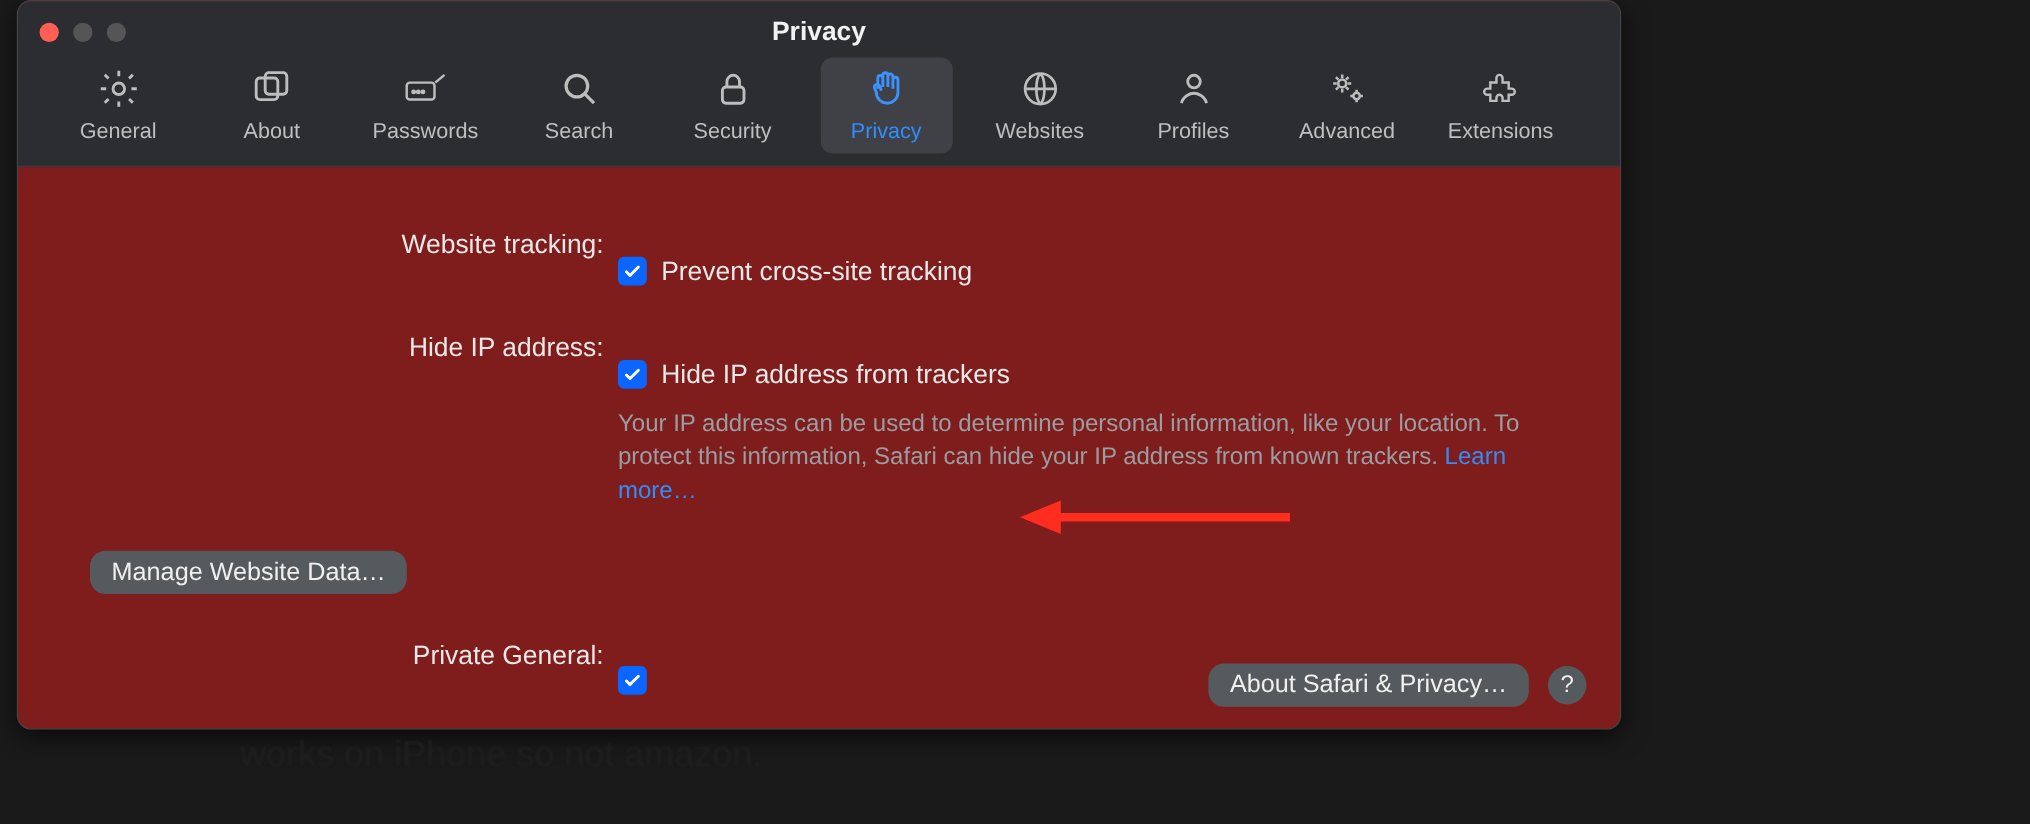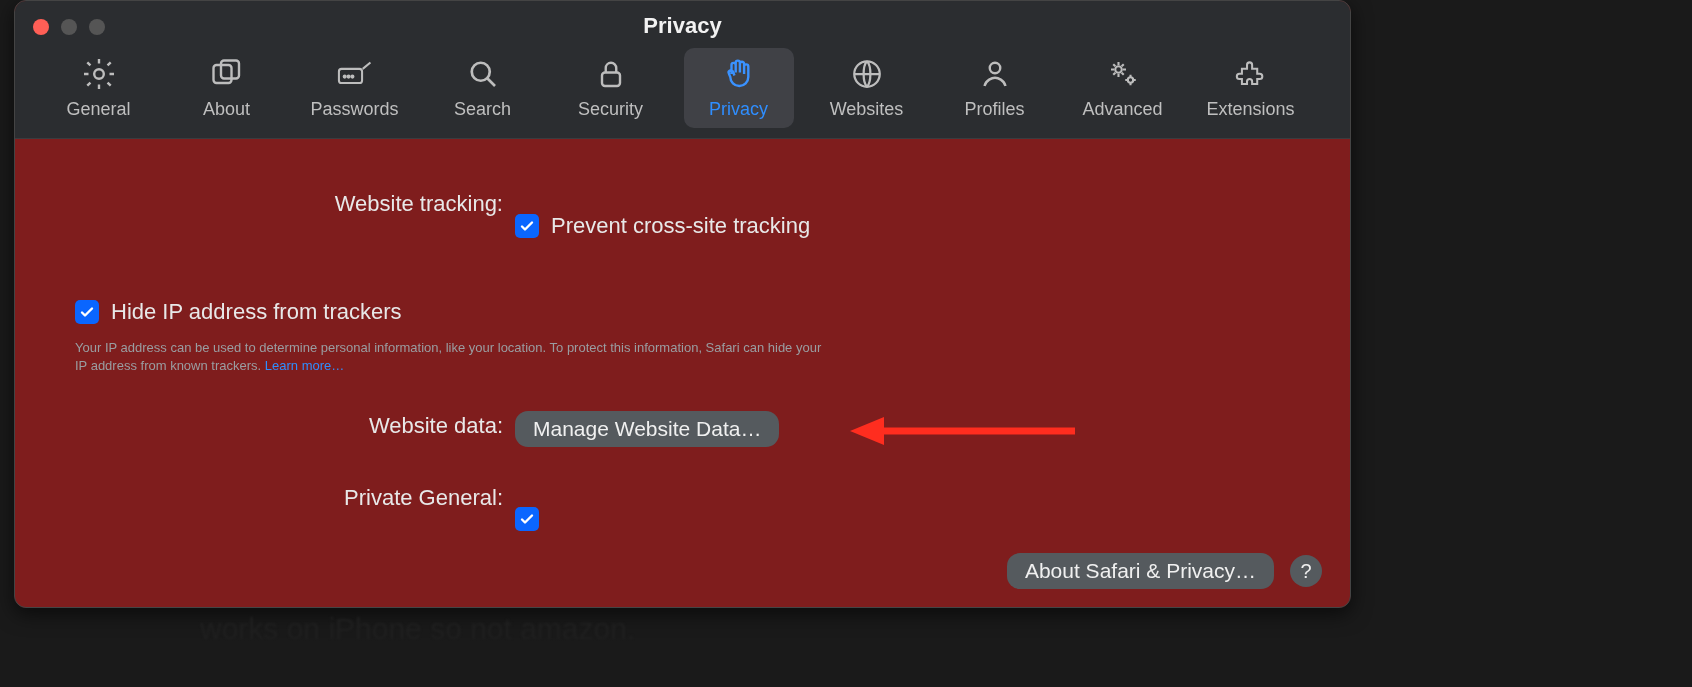--- a/index.html
+++ b/index.html
@@ -107,21 +107,21 @@
     width: 24px; height: 24px;
     border-radius: 5px;
     background: #0a66ff;
     display: flex; align-items: center; justify-content: center;
     cursor: pointer;
   }
   .mac-checkbox svg { width: 16px; height: 16px; }
   .check-text { font-size: 22px; color: #e8e8e8; }
   .desc {
     margin-top: 6px;
-    font-size: 13px;
+    font-size: 20px;
     color: #9a9da1;
     line-height: 1.4;
     max-width: 760px;
   }
   .desc a { color: #2f8eff; text-decoration: none; }
   .mac-button {
     display: inline-block;
     background: #555a5e;
     color: #f0f0f0;
     border-radius: 13px;
@@ -299,38 +299,38 @@
             <svg viewBox="0 0 16 16">
                 <path d="M3 8.5l3 3L13 4.5" fill="none" stroke="#fff" stroke-width="2.4" stroke-linecap="round" stroke-linejoin="round"></path>
               </svg>
           </div>
           <div class="check-text">Prevent cross-site tracking</div>
         </div>
       </div>
     </div>
 
     <div class="row">
+      <div class="row-label">Hide IP address:</div>
       <div class="row-body">
         <div class="check-line">
           <div class="mac-checkbox">
             <svg viewBox="0 0 16 16">
                 <path d="M3 8.5l3 3L13 4.5" fill="none" stroke="#fff" stroke-width="2.4" stroke-linecap="round" stroke-linejoin="round"></path>
               </svg>
           </div>
           <div class="check-text">Hide IP address from trackers</div>
         </div>
         <div class="desc">
           <span>Your IP address can be used to determine personal information, like your location. To protect this information, Safari can hide your IP address from known trackers.</span>
           <a href="#">Learn more…</a>
         </div>
       </div>
     </div>
 
     <div class="row">
-      <div class="row-label">Website data:</div>
       <div class="row-body">
         <div>
           <button class="mac-button">Manage Website Data…</button>
         </div>
       </div>
     </div>
 
     <div class="row">
       <div class="row-label">Private General:</div>
       <div class="row-body">

